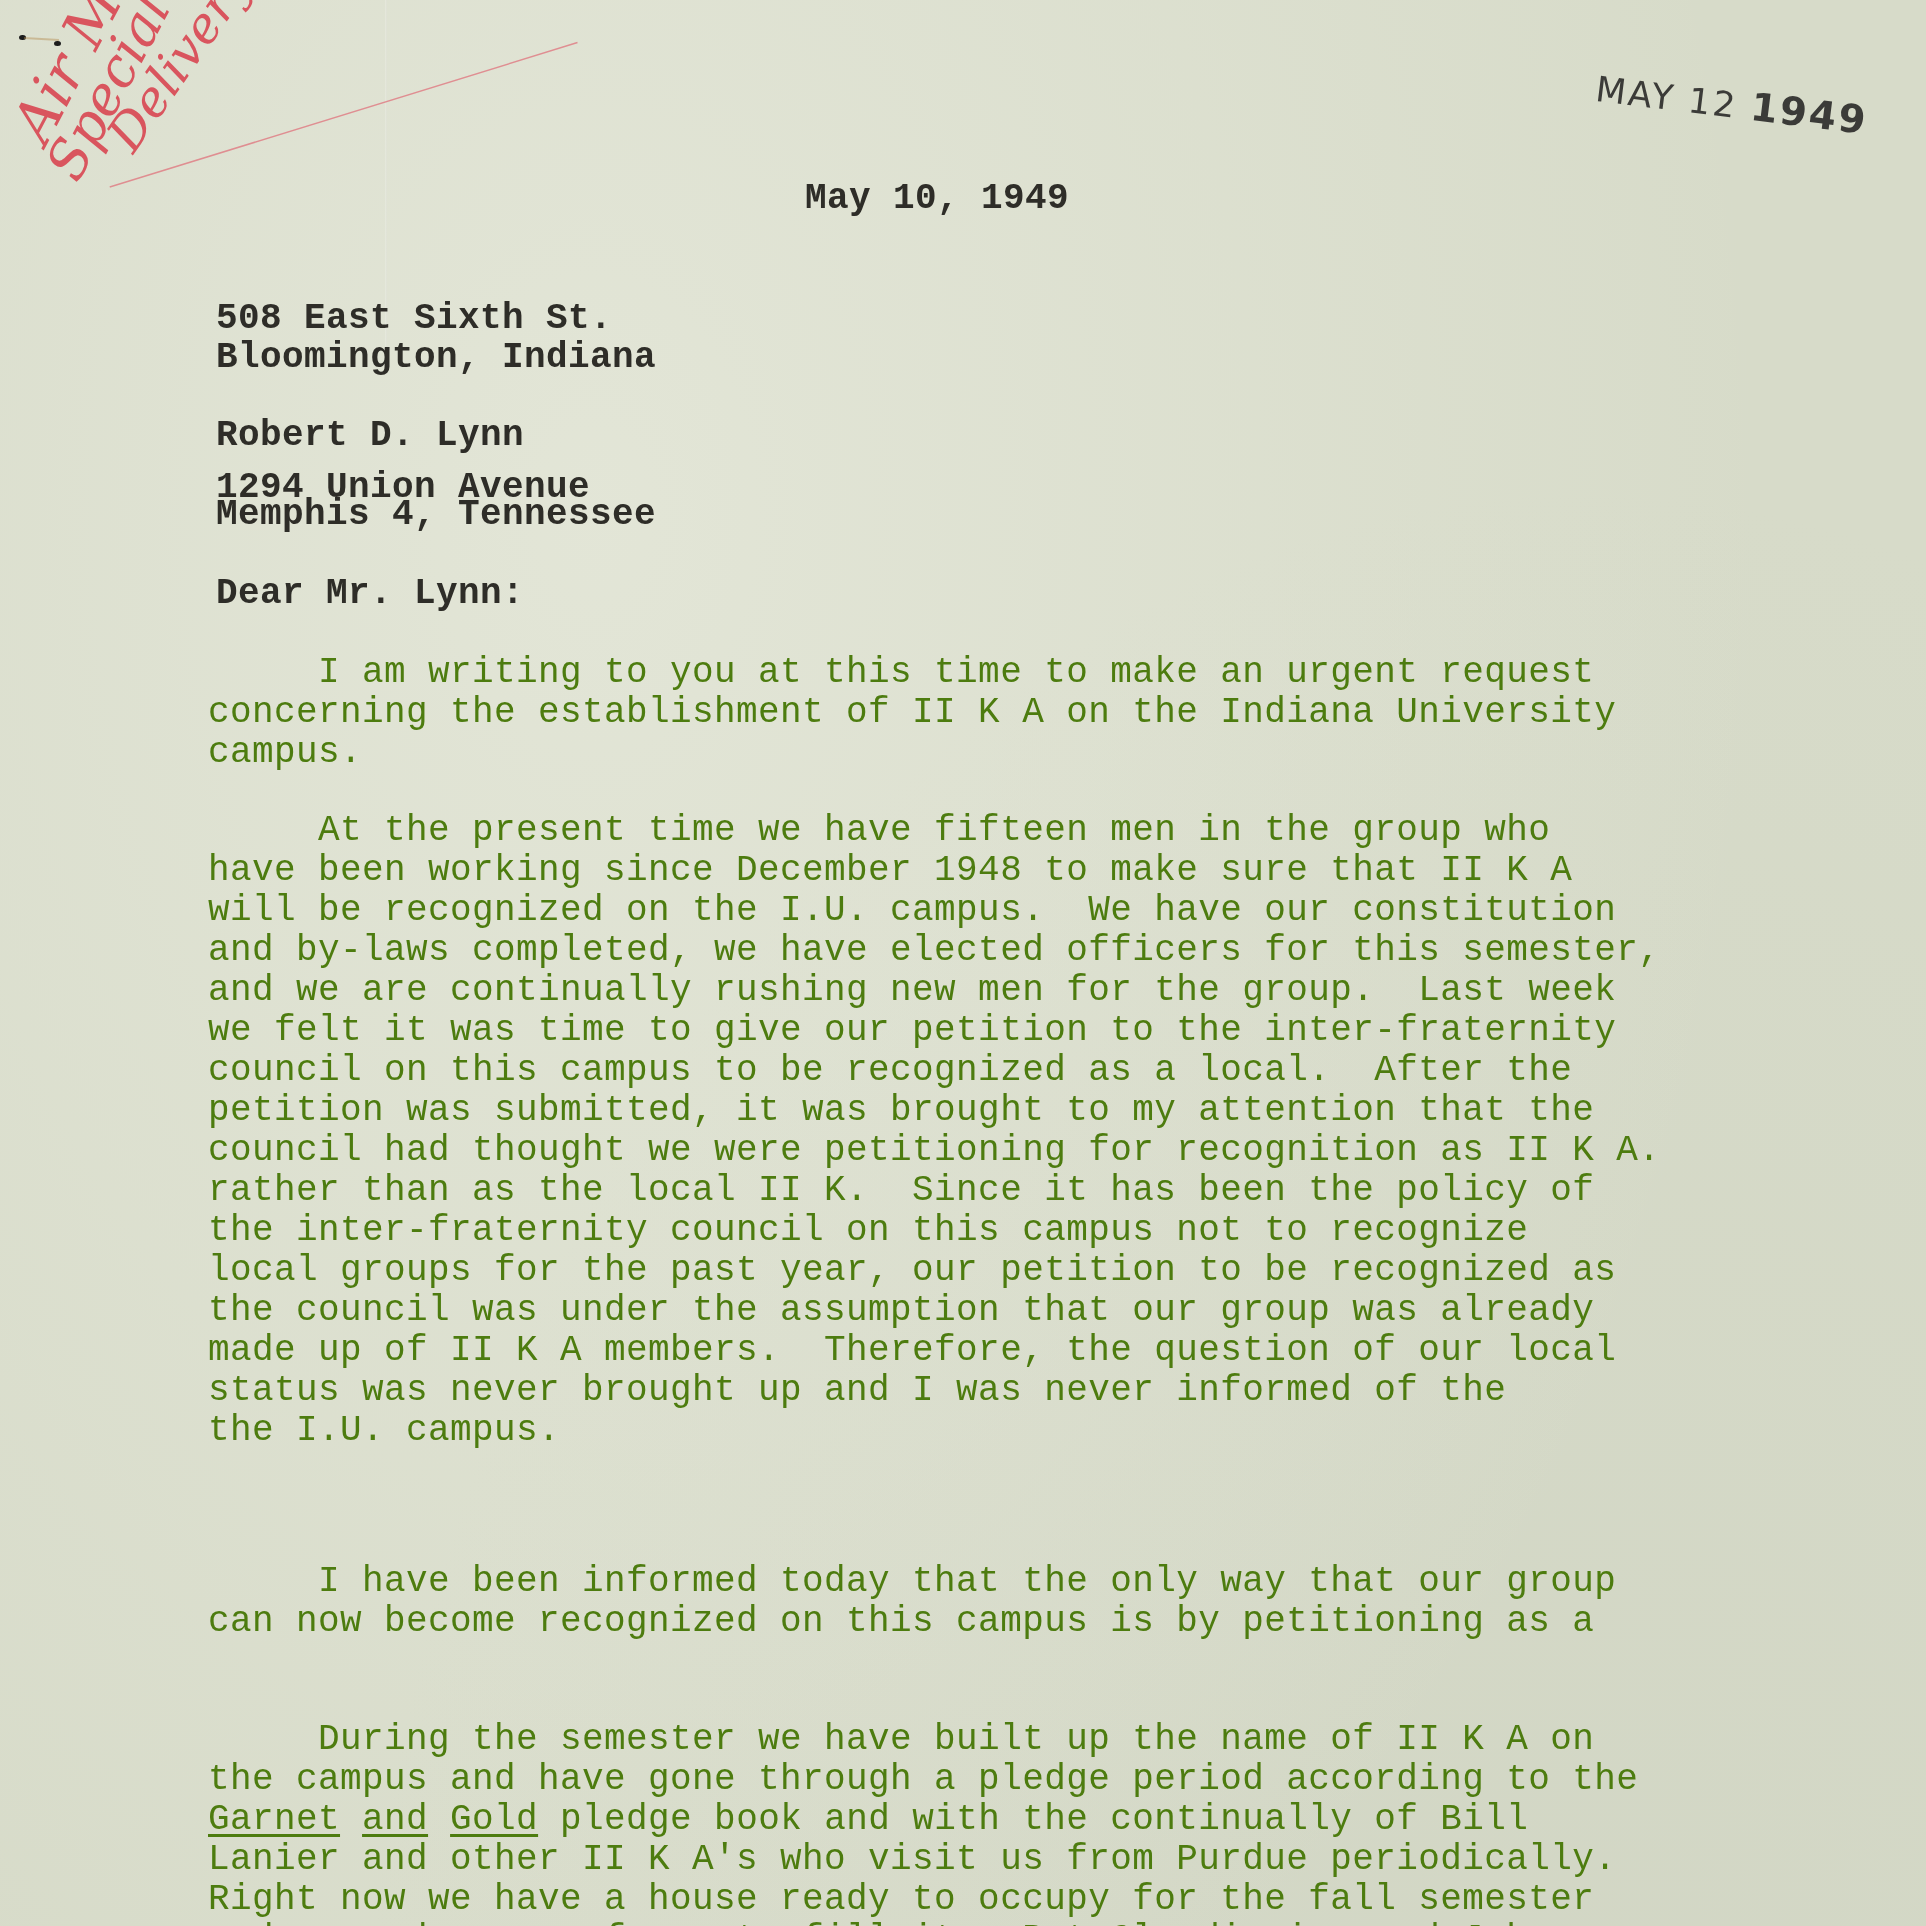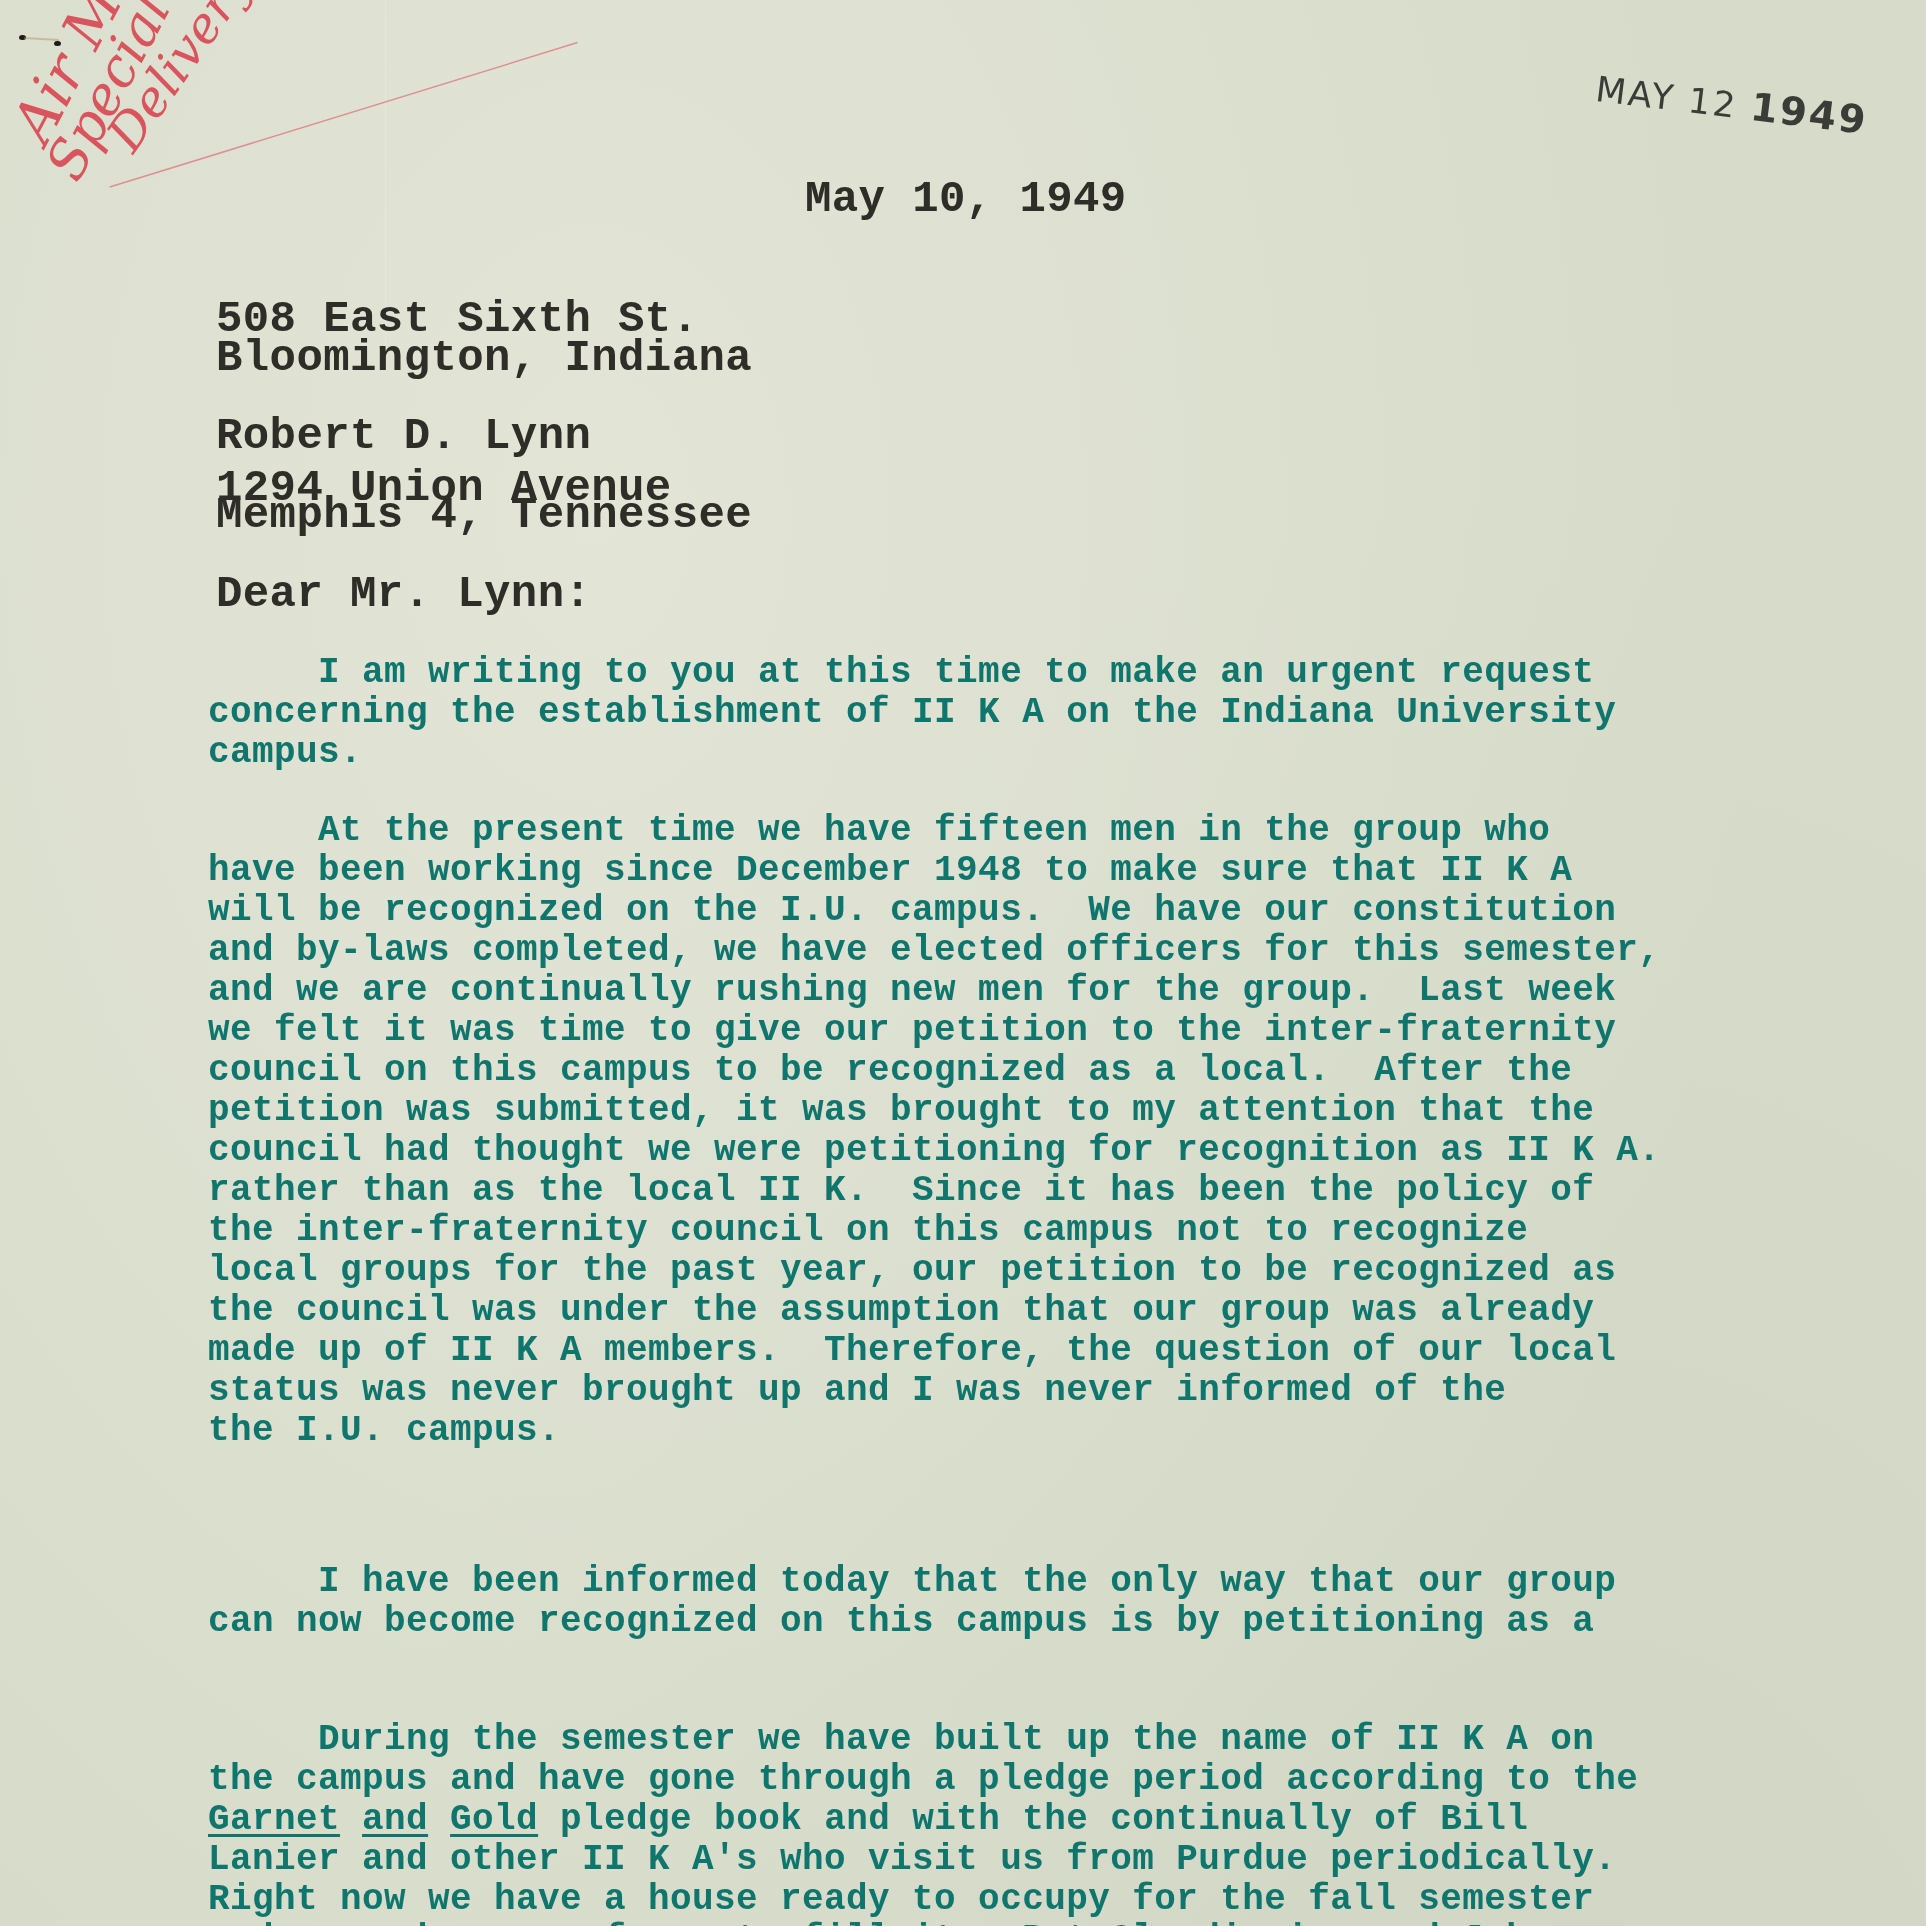--- a/index.html
+++ b/index.html
@@ -74,42 +74,42 @@
     .hw-text {
       position: absolute;
       font-family: "DejaVu Serif", serif;
       font-style: italic;
       color: #d9555e;
       white-space: nowrap;
       transform-origin: left bottom;
     }
     .typed {
       position: absolute;
-      font-size: 44px;
+      font-size: 36px;
       line-height: 40px;
       white-space: pre;
       letter-spacing: 0.4px;
       font-weight: bold;
       color: #2e2d28;
     }
     .date {
       left: 805px;
       top: 179px;
     }
     .addr {
       left: 216px;
     }
     .para {
       position: absolute;
       left: 208px;
       width: 1618px;
       font-size: 36px;
       line-height: 40px;
-      font-weight: bold;
-      color: #0f766e;
+      font-weight: normal;
+      color: #4d7c0f;
       letter-spacing: 0.4px;
     }
     .para .line {
       display: block;
       white-space: pre;
     }
     .u {
       text-decoration: underline;
       text-decoration-thickness: 3.1px;
       text-underline-offset: 5.4px;

